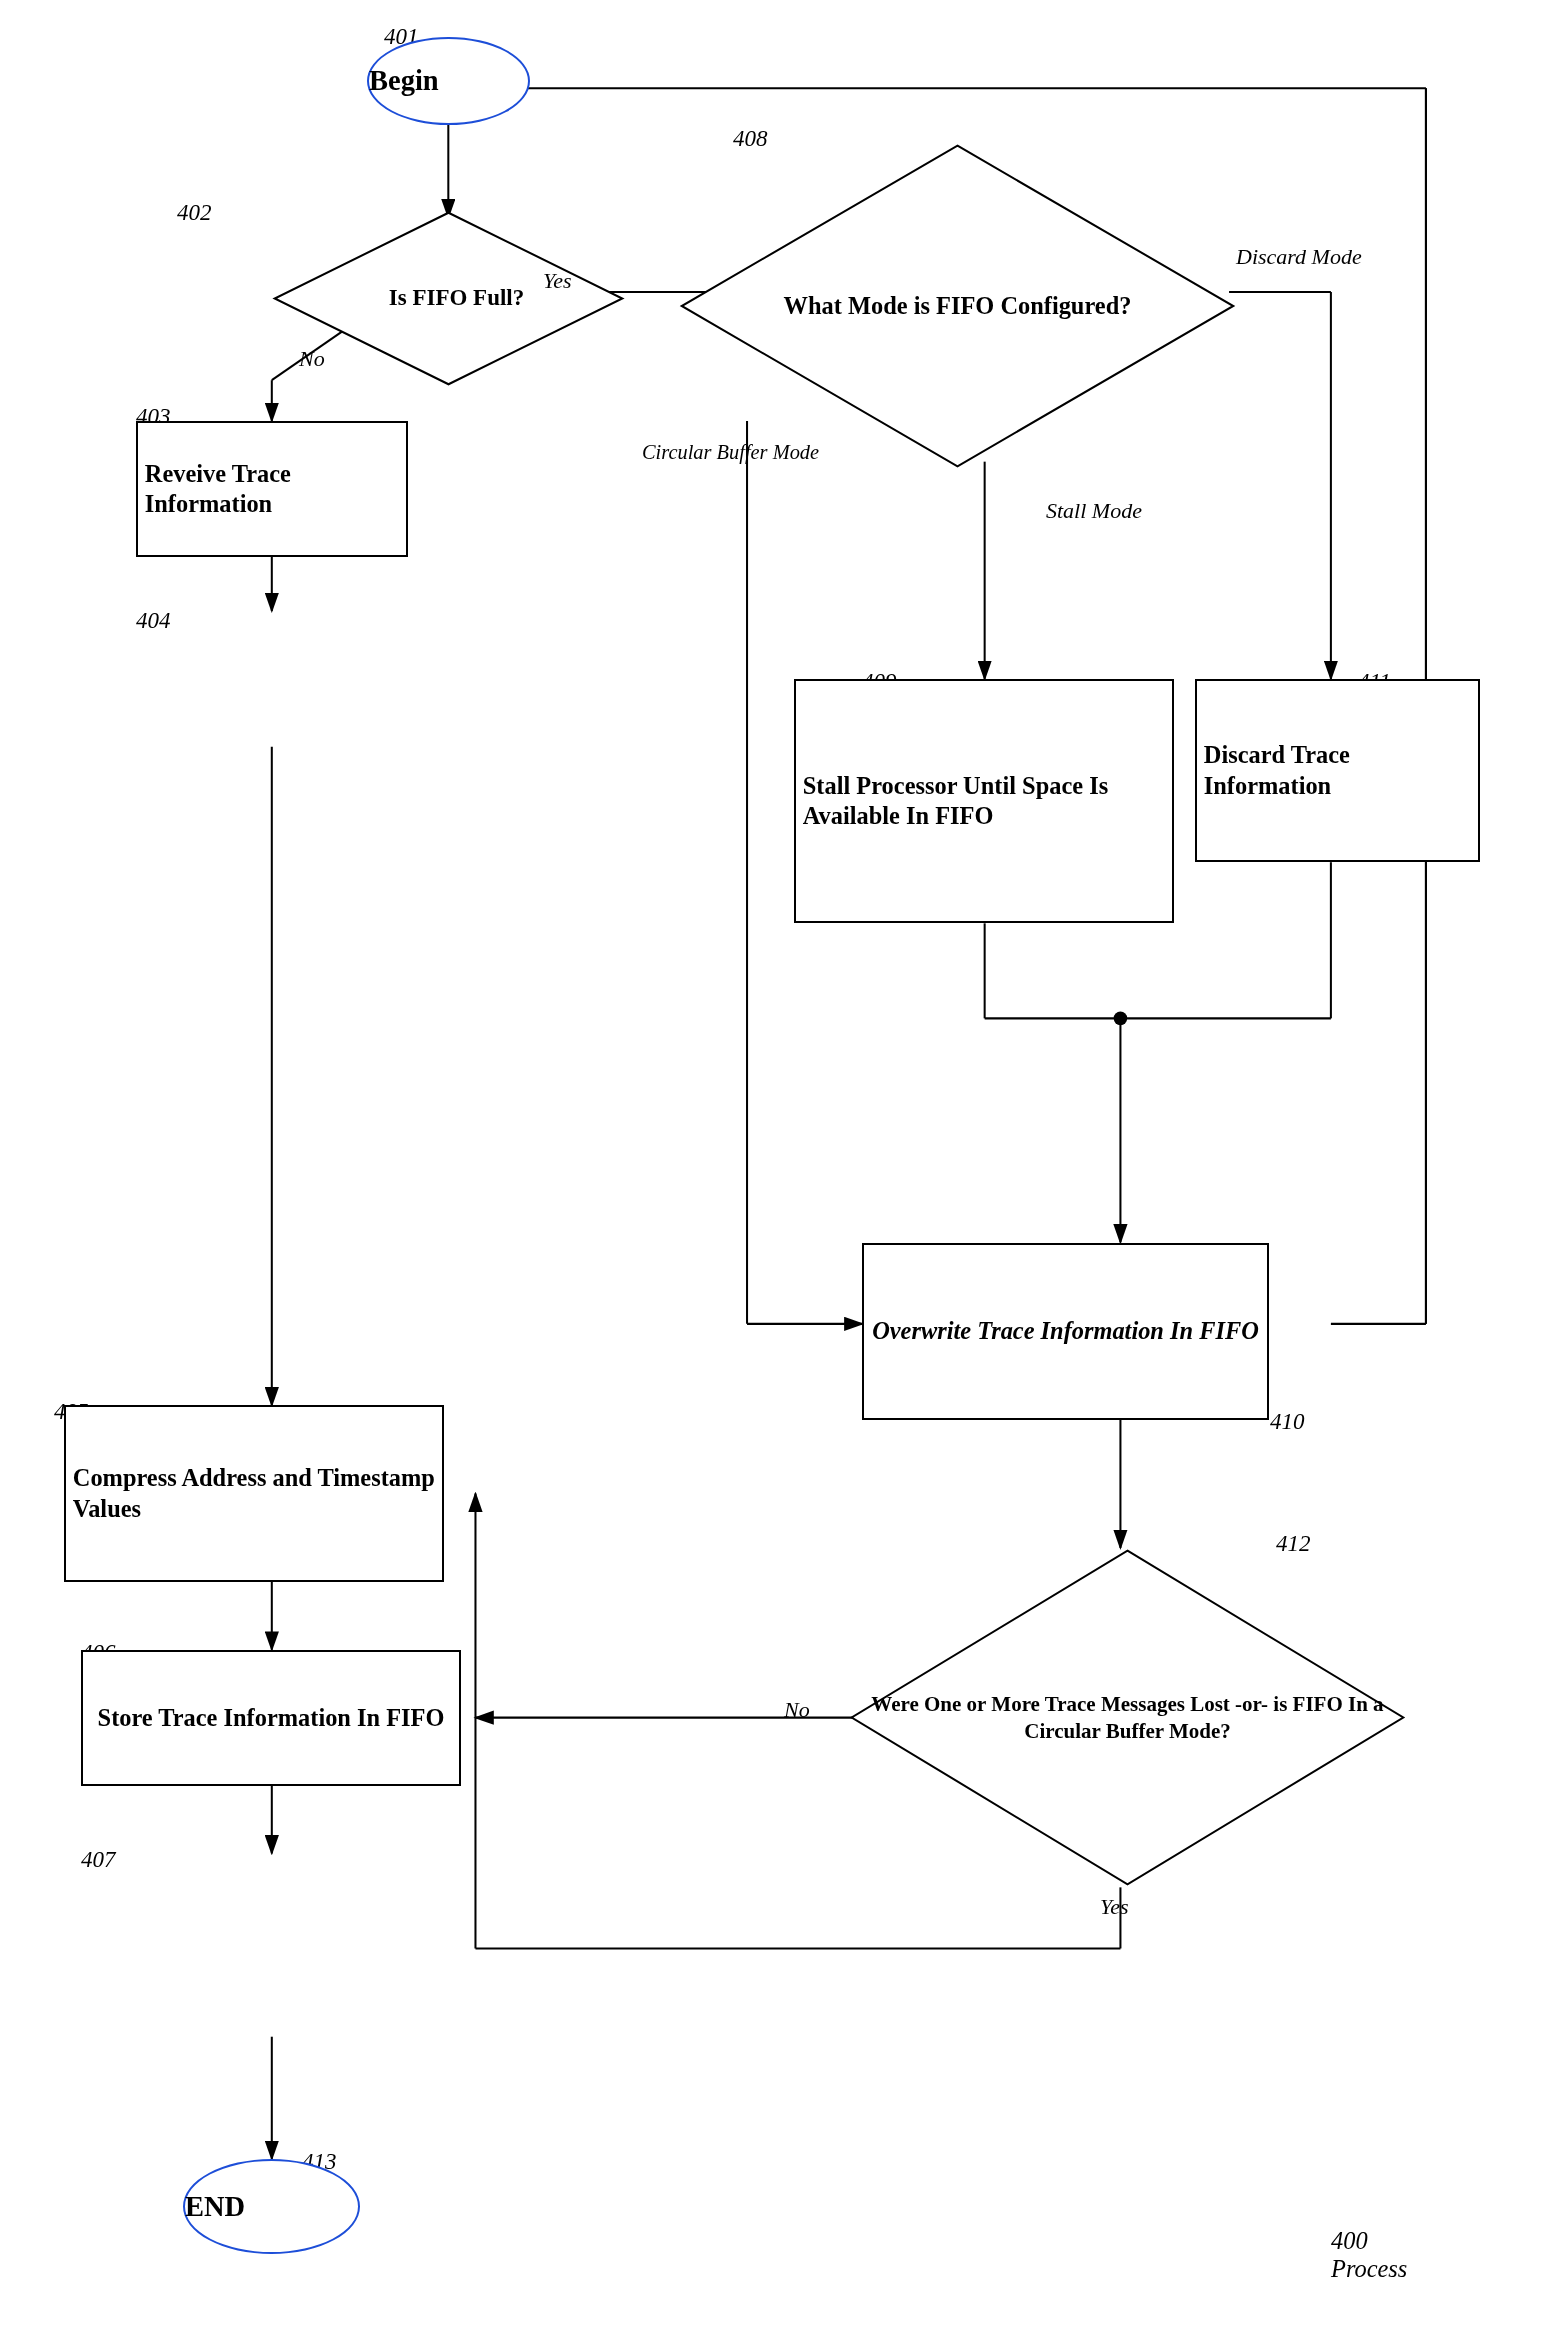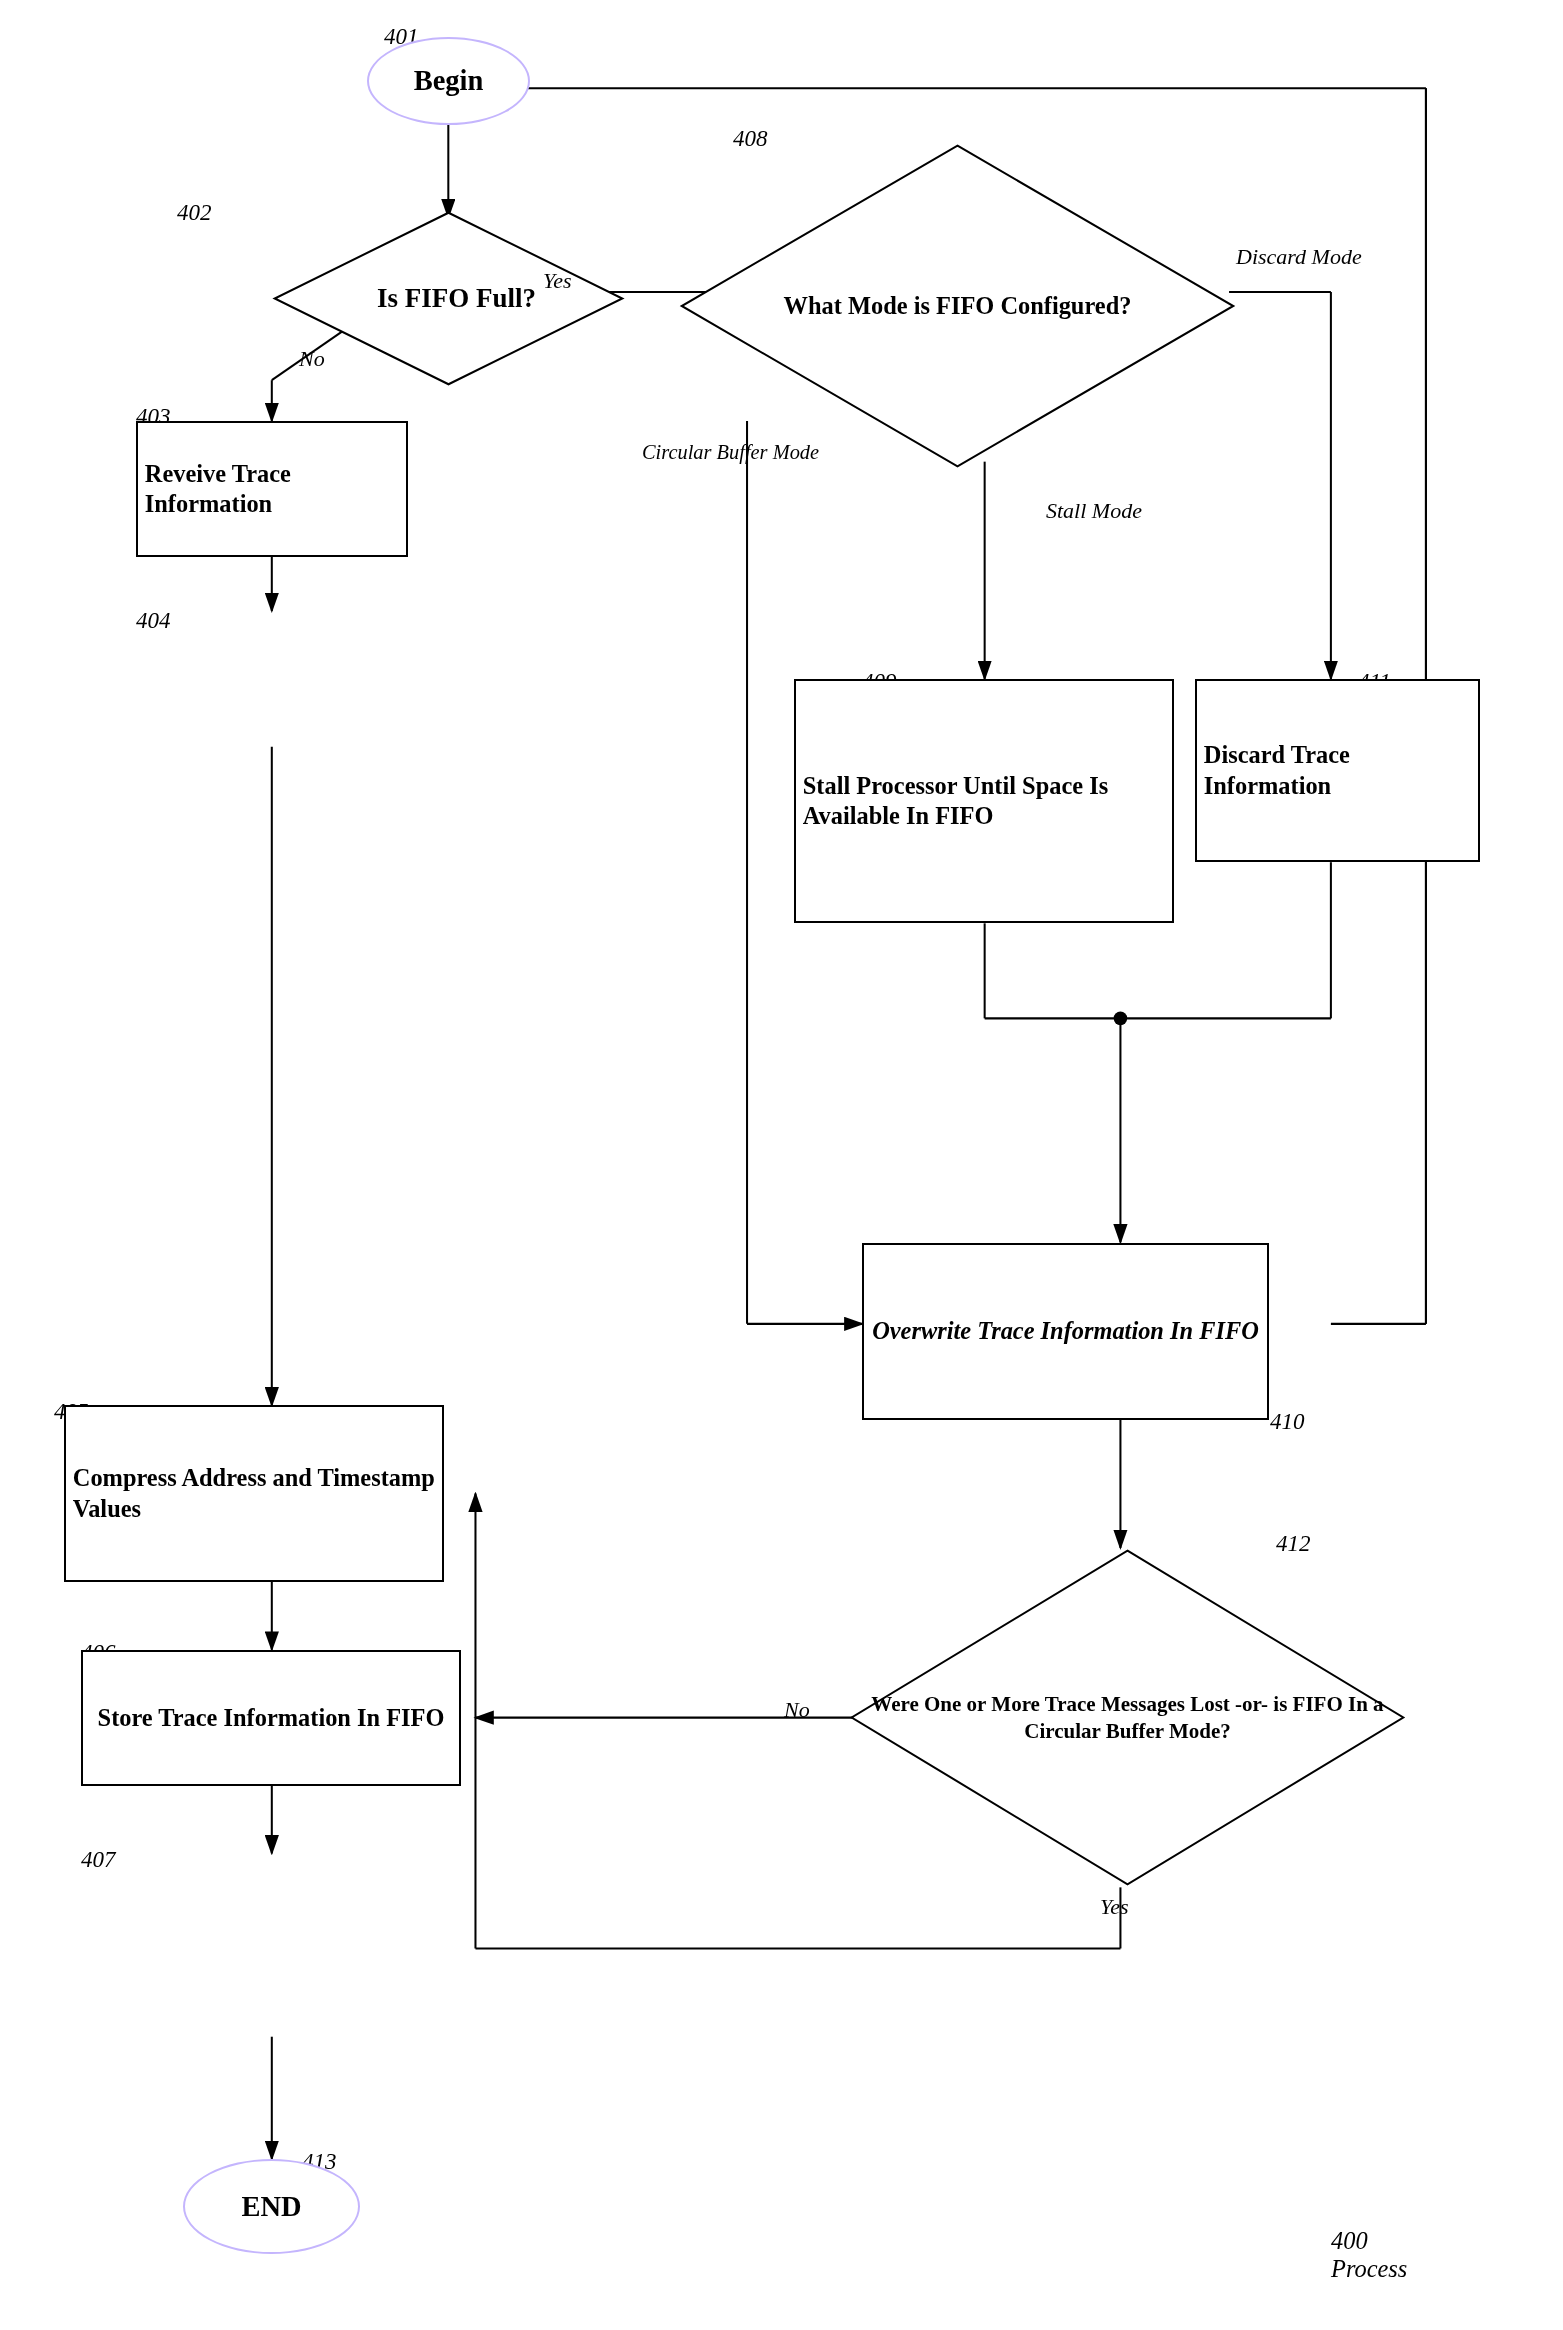--- a/index.html
+++ b/index.html
@@ -26,26 +26,25 @@
       justify-content: center;
       text-align: left;
       font-size: 24.4px;
       font-weight: bold;
       line-height: 1.25;
       padding: 6.8px;
     }
     
     .box-oval {
       position: absolute;
-      border: 2px solid #c4b5fd;
+      border: 2px solid #1d4ed8;
       background: #fff;
       border-radius: 50%;
       display: flex;
       align-items: center;
-      justify-content: center;
       text-align: center;
       font-size: 28.5px;
       font-weight: bold;
     }
     
     .box-diamond {
       position: absolute;
       display: flex;
       align-items: center;
       justify-content: center;
@@ -153,21 +152,21 @@
   <div class="box-oval" style="left:367px; top:37px; width:163px; height:88px;">
     <span>Begin</span>
   </div>
 
   <span class="label" style="left:177px; top:200px;">402</span>
 
   <div class="box-diamond" style="left:272px; top:210px; width:353px; height:177px;">
     <svg viewBox="0 0 520 260" preserveAspectRatio="none">
       <polygon points="260,4 516,130 260,256 4,130" fill="#fff" stroke="#000" stroke-width="3"></polygon>
     </svg>
-    <span class="diamond-text" style="font-size:27px;margin-left:16px;">Is FIFO Full?</span>
+    <span class="diamond-text" style="font-size:23px;margin-left:16px;">Is FIFO Full?</span>
   </div>
 
   <span class="label" style="left:136px; top:404px;">403</span>
 
   <div class="box-rect" style="left:136px; top:421px; width:272px; height:136px;">
     <span>Reveive Trace Information</span>
   </div>
 
   <span class="label" style="left:136px; top:608px;">404</span>
 

